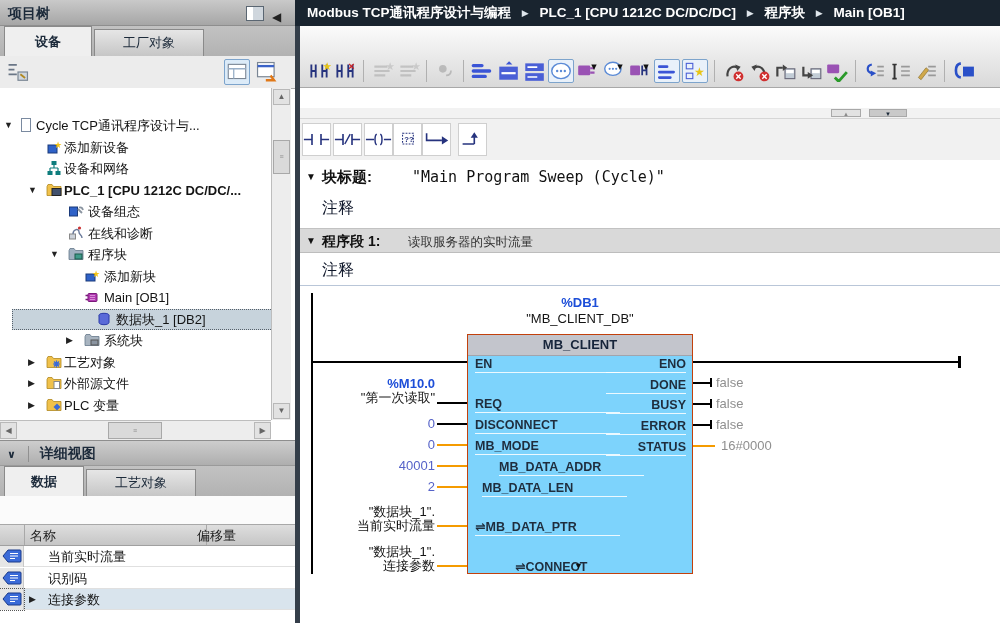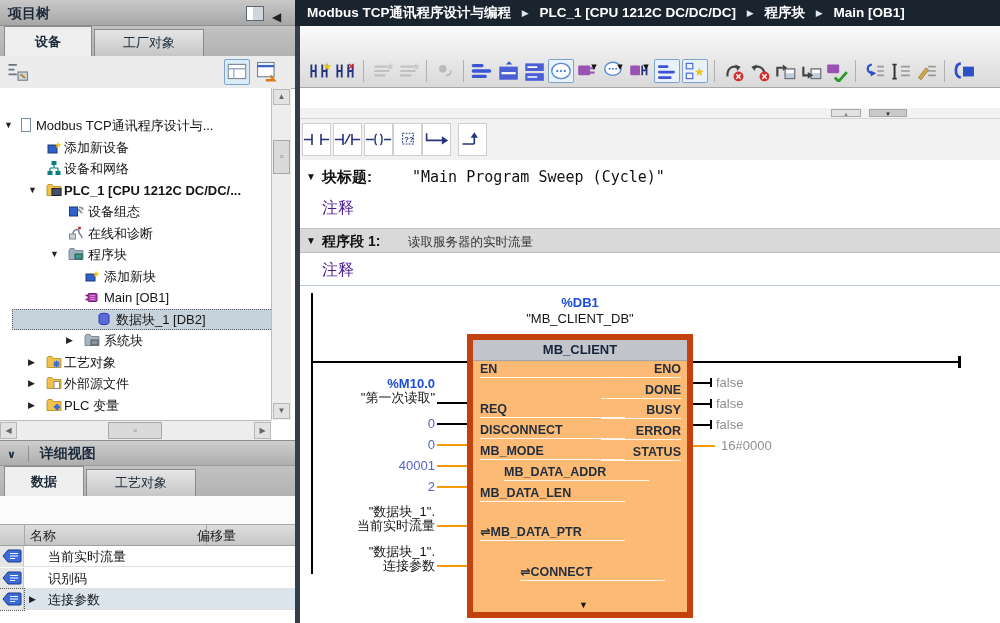--- a/index.html
+++ b/index.html
@@ -50,25 +50,25 @@
   .tbsep{width:1px;height:22px;background:#b0b0b0;margin:0 5px;flex:0 0 auto;}
   .if-bar{left:300px;top:88px;width:700px;height:20px;background:linear-gradient(#b6b6b6,#929292);border-top:1px solid #858585;box-sizing:border-box;}
   .if-label{position:absolute;left:545px;top:2px;color:#1c2a3a;font-weight:bold;font-size:13px;}
   .if-strip{left:300px;top:108px;width:700px;height:11px;background:#f2f2f2;border-bottom:1px solid #d6d6d6;box-sizing:border-box;}
   .if-mini{position:absolute;top:1px;height:8px;font-size:6px;line-height:8px;text-align:center;border:1px solid #a8a8a8;box-sizing:border-box;}
   .fav-bar{left:300px;top:119px;width:700px;height:41px;background:#f1f1f1;}
   .favb{position:absolute;top:4px;width:29px;height:33px;background:#fff;border:1px solid #cfcfcf;box-sizing:border-box;}
   .favb svg{width:100%;height:100%;}
   .blk-title{left:300px;top:160px;width:700px;height:36px;background:#fff;}
   .net-bar{left:300px;top:228px;width:700px;height:25px;background:#d9d9d9;border-top:1px solid #c2c2c2;border-bottom:1px solid #bdbdbd;box-sizing:border-box;}
-  .cmt{color:#4c1d95;font-size:16px;}
+  .cmt{color:#0f172a;font-size:16px;}
   .wire{position:absolute;height:2px;background:#000;}
   .wire.or{background:#f59b00;}
   .tick{position:absolute;background:#000;}
-  .fbblock{left:467px;top:334px;width:226px;height:284px;background:#fdba74;border:6px solid #c2410c;box-sizing:border-box;}
+  .fbblock{left:467px;top:334px;width:226px;height:240px;background:#7dd3fc;border:1px solid #c2410c;box-sizing:border-box;}
   .fbhdr{position:absolute;left:0;top:0;width:100%;height:21px;background:#c3c5cc;border-bottom:1px solid #a2a4ac;box-sizing:border-box;text-align:center;font-weight:bold;font-size:13px;color:#16243a;line-height:20px;}
   .pinL{position:absolute;left:7px;font-size:12.5px;font-weight:600;color:#1f2d3d;width:145px;border-bottom:1px solid rgba(255,255,255,.85);line-height:16px;}
   .pinR{position:absolute;right:6px;font-size:12.5px;font-weight:600;color:#1f2d3d;width:80px;text-align:right;border-bottom:1px solid rgba(255,255,255,.85);line-height:16px;}
   .opnd{position:absolute;right:565px;text-align:right;font-size:13px;line-height:14px;color:#141414;}
   .teal{color:#1d4ed8;font-weight:bold;}
   .cval{position:absolute;right:565px;text-align:right;font-size:13px;color:#5562c8;}
   .oval{position:absolute;font-size:13px;color:#8f8f8f;}
   .dbname{position:absolute;left:467px;width:226px;text-align:center;font-size:13px;}
 </style>
 </head>
@@ -109,21 +109,21 @@
         </svg>
     </span>
   </div>
 
   <div class="abs tree" id="tree-rows">
       <div class="trow" style="top: 27px;">
         <span class="exp" style="left: 4px;">▼</span>
         <span class="ticon" style="left: 18px;"><svg viewBox="0 0 16 16" xmlns="http://www.w3.org/2000/svg">
             <rect x="3.5" y="1.5" width="9" height="13" fill="#fff" stroke="#7a8aa0"></rect>
           </svg></span>
-        <span class="lbl" style="left: 36px;">Modbus TCP通讯程序设计与...</span>
+        <span class="lbl" style="left: 36px;">Cycle TCP通讯程序设计与...</span>
       </div>
       <div class="trow" style="top: 48.5px;">
         <span class="ticon" style="left: 46px;"><svg viewBox="0 0 16 16" xmlns="http://www.w3.org/2000/svg">
             <rect x="2" y="6" width="9" height="8" fill="#2f62c8" stroke="#1a3a7a"></rect>
             <text x="8" y="9" font-size="9" fill="#f5c518">★</text>
           </svg></span>
         <span class="lbl" style="left: 64px;">添加新设备</span>
       </div>
       <div class="trow" style="top: 70px;">
         <span class="ticon" style="left: 46px;"><svg viewBox="0 0 16 16" xmlns="http://www.w3.org/2000/svg">
@@ -475,21 +475,21 @@
   <div class="dbname teal" style="top:295px;">%DB1</div>
   <div class="dbname" style="top:311px;color:#141414;">"MB_CLIENT_DB"</div>
 
   <div class="abs fbblock">
     <div class="fbhdr">MB_CLIENT</div>
     <span class="pinL" style="top:21px;">EN</span>
     <span class="pinL" style="top:61px;">REQ</span>
     <span class="pinL" style="top:82px;">DISCONNECT</span>
     <span class="pinL" style="top:103px;">MB_MODE</span>
     <span class="pinL" style="top:124px;margin-left:24px;">MB_DATA_ADDR</span>
-    <span class="pinL" style="top:145px;">MB_DATA_LEN</span>
+    <span class="pinL" style="top:145px;margin-left:7px;">MB_DATA_LEN</span>
     <span class="pinL" style="top:184px;">⇌MB_DATA_PTR</span>
     <span class="pinL" style="top:224px;margin-left:40px;">⇌CONNECT</span>
     <span class="pinR" style="top:21px;">ENO</span>
     <span class="pinR" style="top:42px;">DONE</span>
     <span class="pinR" style="top:62px;">BUSY</span>
     <span class="pinR" style="top:83px;">ERROR</span>
     <span class="pinR" style="top:104px;">STATUS</span>
     <span class="abs" style="left:106px;bottom:2px;font-size:9px;color:#111;">▼</span>
   </div>
 

